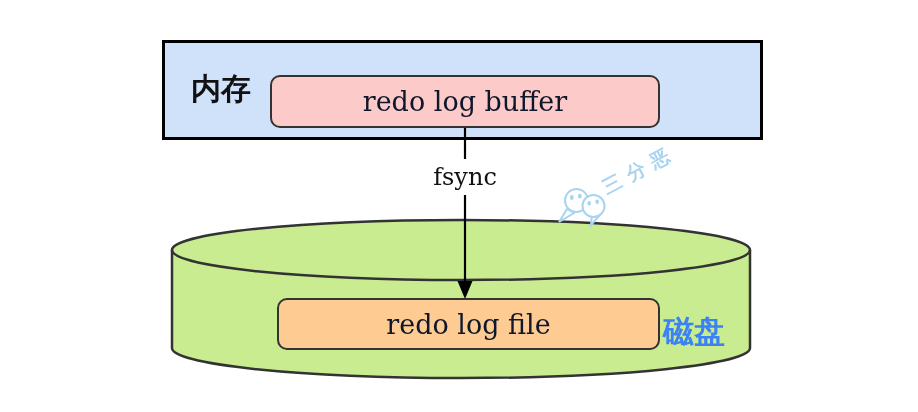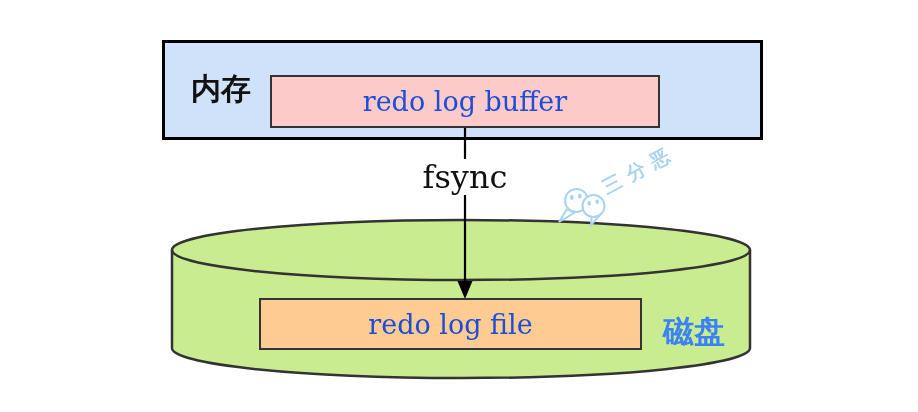--- a/index.html
+++ b/index.html
@@ -35,42 +35,42 @@
     white-space: nowrap;
   }
 
   
   .node {
     position: absolute;
     display: flex;
     align-items: center;
     justify-content: center;
     border: 2px solid #333333;
-    border-radius: 0;
+    border-radius: 10px;
     box-sizing: border-box;
     font-size: 27px;
-    color: #1d4ed8;
+    color: #0f172a;
   }
   .buffer-box {
     left: 105px; top: 32px;        
     width: 390px; height: 53px;
     background: #fdcaca;
   }
   .file-box {
-    left: 259px; top: 298px;
+    left: 277px; top: 298px;
     width: 383px; height: 52px;
     background: #fecb92;
   }
 
   
   .fsync-label {
     position: absolute;
     left: 465px; top: 159px;
     transform: translateX(-50%);
-    font-size: 32px;
+    font-size: 24px;
     line-height: 36px;
     color: #111111;
     background: #ffffff;
     padding: 0 8px;
     white-space: nowrap;
   }
 
   .disk-label {
     position: absolute;
     left: 663px; top: 311px;

